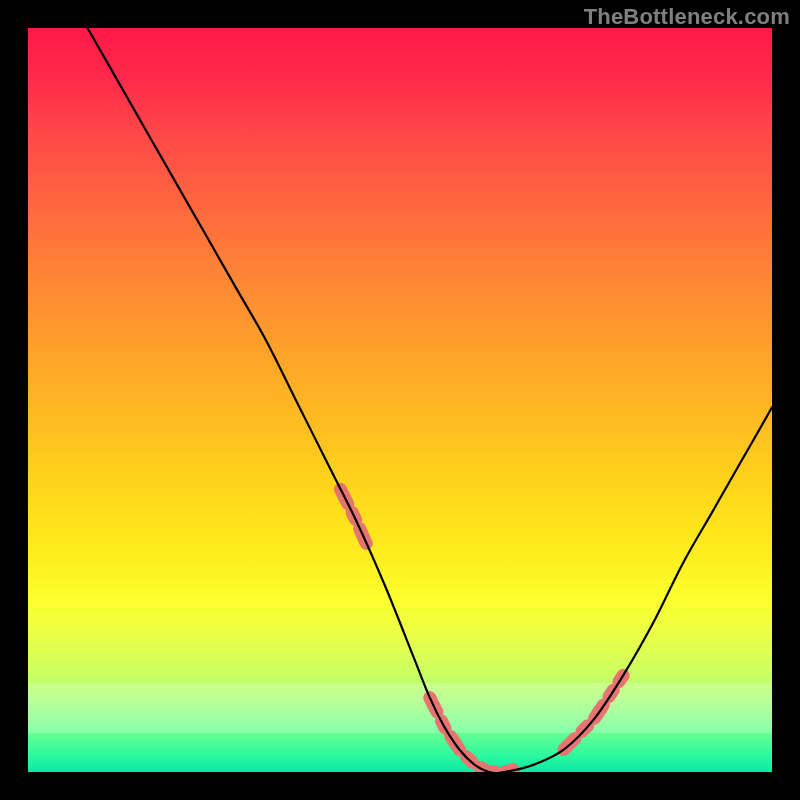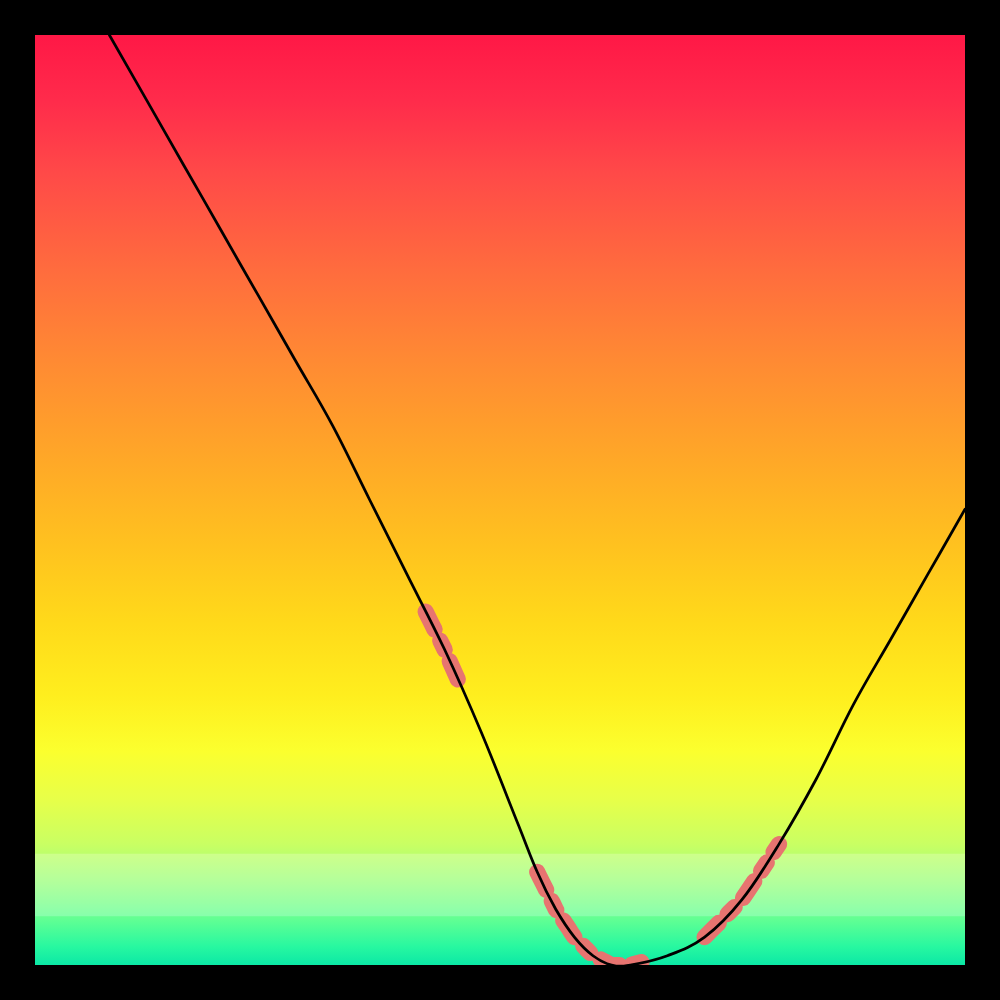--- a/index.html
+++ b/index.html
@@ -71,20 +71,21 @@
     position: absolute;
     inset: 0;
     width: 100%;
     height: 100%;
   }
 </style>
 </head>
 <body>
 
 <div class="stage">
+  <div class="watermark">TheBottleneck.com</div>
 
   <div class="plot-area">
     <div class="gradient"></div>
     <div class="wash"></div>
     <svg class="curve" viewBox="0 0 744 744" preserveAspectRatio="none">
       <g id="highlight-group">
           <path d="M312.5,461.3 L317.4,471.2 L322.4,481.1 L327.4,491.0 L332.3,502.2 L337.3,513.4 L342.2,524.5" fill="none" stroke="#e77470" stroke-width="13" stroke-linecap="round" stroke-dasharray="16 10 8 10"></path>
           <path d="M401.8,669.6 L404.2,674.6 L406.7,679.5 L409.2,684.5 L411.7,689.4 L414.2,694.4 L416.6,699.4 L419.1,703.1 L421.6,706.8 L424.1,710.5 L426.6,714.2 L429.0,718.0 L431.5,721.7 L434.0,724.2 L436.5,726.6 L439.0,729.1 L441.4,731.6 L443.9,734.1 L446.4,736.6 L448.9,737.8 L451.4,739.0 L453.8,740.3 L456.3,741.5 L458.8,742.8 L461.3,744.0 L463.8,744.0 L466.2,744.0 L468.7,744.0 L471.2,744.0 L473.7,744.0 L476.2,744.0 L481.1,742.8 L486.1,741.5 L491.0,740.3" fill="none" stroke="#e77470" stroke-width="13" stroke-linecap="round" stroke-dasharray="16 10 8 10"></path>
           <path d="M535.7,721.7 L540.6,716.7 L545.6,711.8 L550.6,706.8 L555.5,701.8 L560.5,696.9 L565.4,691.9 L570.4,684.5 L575.4,677.0 L580.3,669.6 L585.3,662.2 L590.2,654.7 L595.2,647.3" fill="none" stroke="#e77470" stroke-width="13" stroke-linecap="round" stroke-dasharray="16 10 8 10"></path>
         </g>

